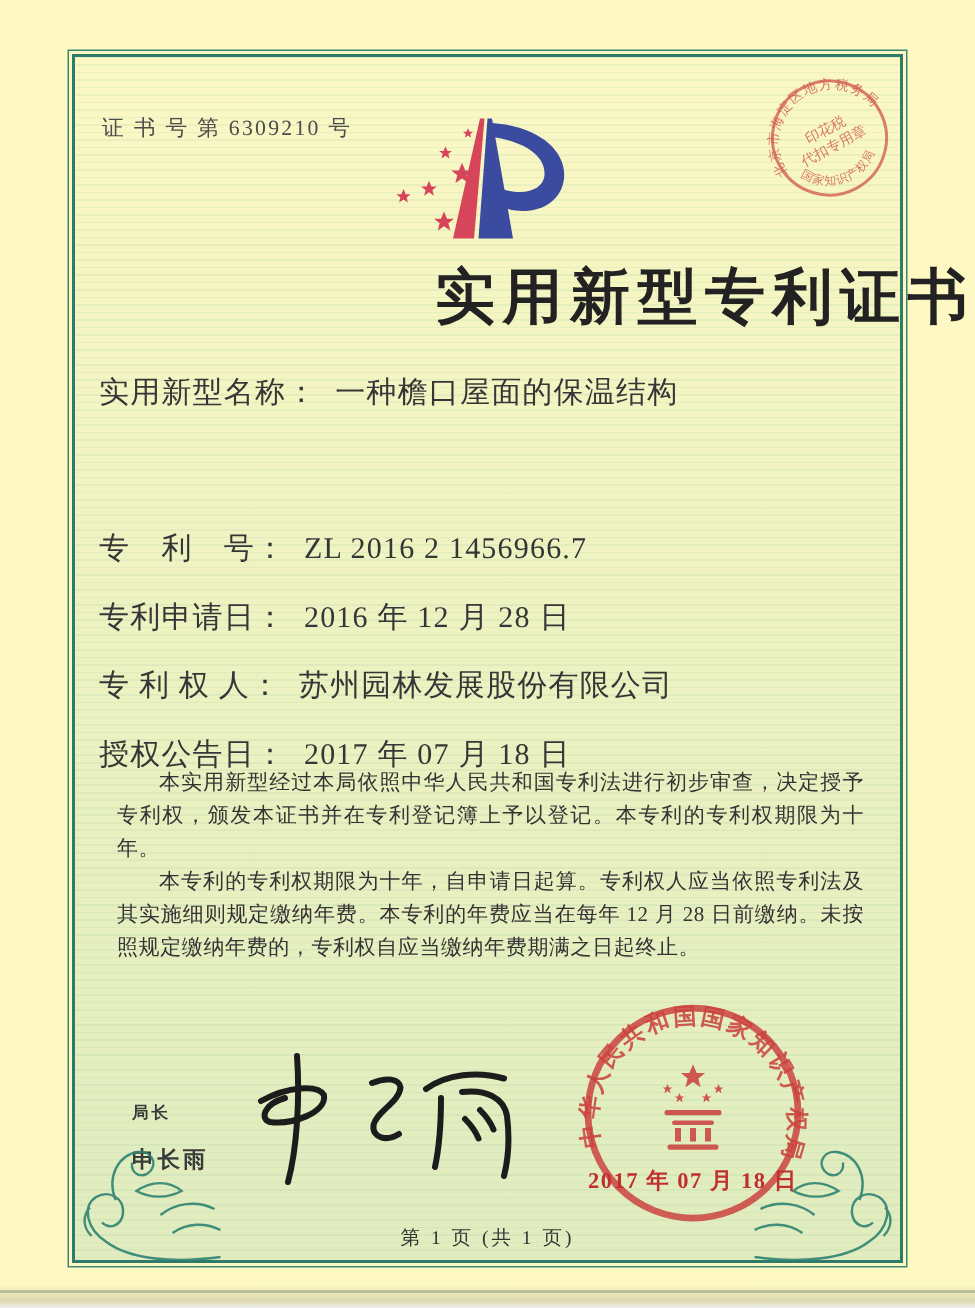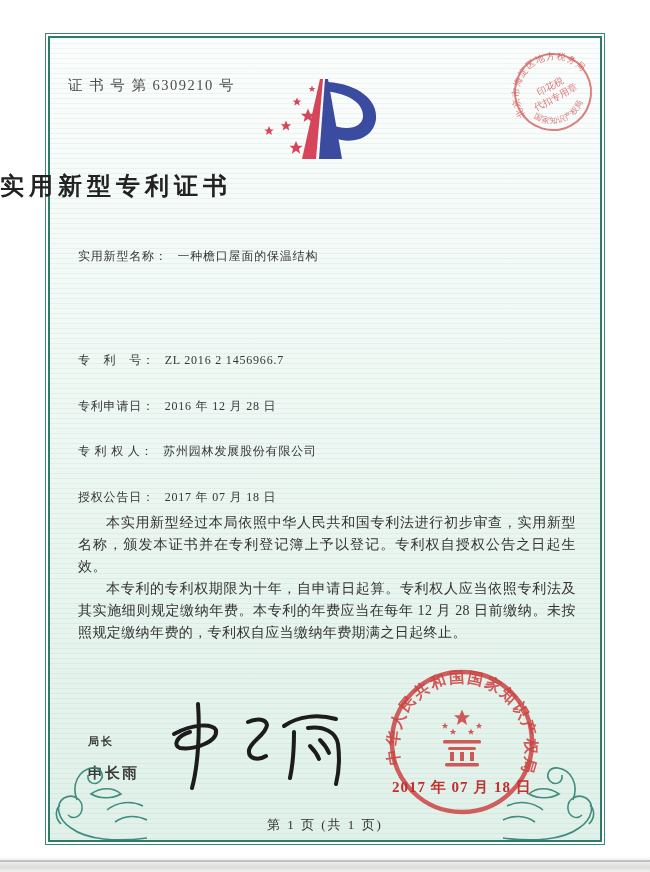--- a/index.html
+++ b/index.html
@@ -1,19 +1,19 @@
 <!DOCTYPE html>
 <html><head>
 <meta charset="utf-8">
 <style>
   html,body{margin:0;padding:0;}
   body{background:#e9e9e6;}
   .page{
     position:relative;width:650px;height:872px;margin:0 auto;
-    background:#ffffff;overflow:hidden;
+    background:#fef9c3;overflow:hidden;
     font-family:"Liberation Serif","DejaVu Serif",serif;color:#3a3a3a;
   }
   
   .frame{position:absolute;left:45px;top:33px;width:560px;height:812px;
     border:1px solid #3c8674;box-sizing:border-box;}
   .frame .inner-line{position:absolute;inset:2px;border:2px solid #2f7b69;}
   
   .frame .texture{
     position:absolute;inset:4px;
     background:
@@ -24,24 +24,24 @@
   .page-edge{position:absolute;left:0;right:0;bottom:0;height:16px;
     background:linear-gradient(to bottom,rgba(0,0,0,0) 0,rgba(120,120,115,0.25) 70%,rgba(240,240,238,1) 100%);}
   .page-edge-line{position:absolute;left:0;right:0;bottom:10px;height:2px;background:rgba(90,110,105,0.35);}
 
   .cert-no{position:absolute;left:68px;top:76px;font-size:14.5px;letter-spacing:1.5px;color:#4c4c4c;white-space:nowrap;}
 
   .logo{position:absolute;left:256px;top:76px;width:126px;height:86px;}
 
   .tax-stamp{position:absolute;left:503px;top:42px;width:100px;height:100px;opacity:.85;}
 
-  .title{position:absolute;left:0;right:0;top:170px;text-align:left;
-    font-size:24px;font-weight:700;letter-spacing:5px;color:#222;white-space:nowrap;}
-
-  .field{position:absolute;left:78px;font-size:12px;letter-spacing:.8px;white-space:nowrap;color:#363636;}
+  .title{position:absolute;left:0;right:0;top:170px;text-align:right;
+    font-size:40px;font-weight:700;letter-spacing:5px;color:#222;white-space:nowrap;}
+
+  .field{position:absolute;left:66px;font-size:20px;letter-spacing:.8px;white-space:nowrap;color:#363636;}
   .field .lbl{margin-right:6px;}
   .f0{top:248px}.f1{top:305px}.f2{top:352px}.f3{top:398px}.f4{top:443px}.f5{top:489px}
 
   .paras{position:absolute;left:78px;top:512px;width:498px;font-size:14px;line-height:22px;
     text-align:justify;color:#333;}
   .paras p{margin:0;text-indent:2em;letter-spacing:.4px;}
 
   .sig-title{position:absolute;left:88px;top:734px;font-size:11px;font-weight:600;letter-spacing:2px;}
   .sig-name{position:absolute;left:88px;top:764px;font-size:15px;font-weight:600;letter-spacing:2px;}
   .sig-hand{position:absolute;left:152px;top:692px;width:210px;height:105px;}
@@ -123,21 +123,21 @@
   <div class="field f4">
     <span class="lbl">专 利 权 人：</span>
     <span class="val">苏州园林发展股份有限公司</span>
   </div>
   <div class="field f5">
     <span class="lbl">授权公告日：</span>
     <span class="val">2017 年 07 月 18 日</span>
   </div>
 
   <div class="paras">
-    <p>本实用新型经过本局依照中华人民共和国专利法进行初步审查，实用新型名称，颁发本证书并在专利登记簿上予以登记。专利权自授权公告之日起生效。</p>
+    <p>本实用新型经过本局依照中华人民共和国专利法进行初步审查，决定授予专利权，颁发本证书并在专利登记簿上予以登记。本专利的专利权期限为十年。</p>
     <p>本专利的专利权期限为十年，自申请日起算。专利权人应当依照专利法及其实施细则规定缴纳年费。本专利的年费应当在每年 12 月 28 日前缴纳。未按照规定缴纳年费的，专利权自应当缴纳年费期满之日起终止。</p>
   </div>
 
   <div class="sig-title">局长</div>
   <div class="sig-name">申长雨</div>
   <svg class="sig-hand" viewBox="0 0 210 105" aria-hidden="true">
     <g fill="none" stroke="#1c1c1c" stroke-width="4" stroke-linecap="round" stroke-linejoin="round">
 
       <path d="M22,42 C40,32 60,31 64,38 C66,50 42,58 28,56 C21,54 24,44 38,40"></path>
       <path d="M46,12 C48,40 46,74 40,96"></path>

